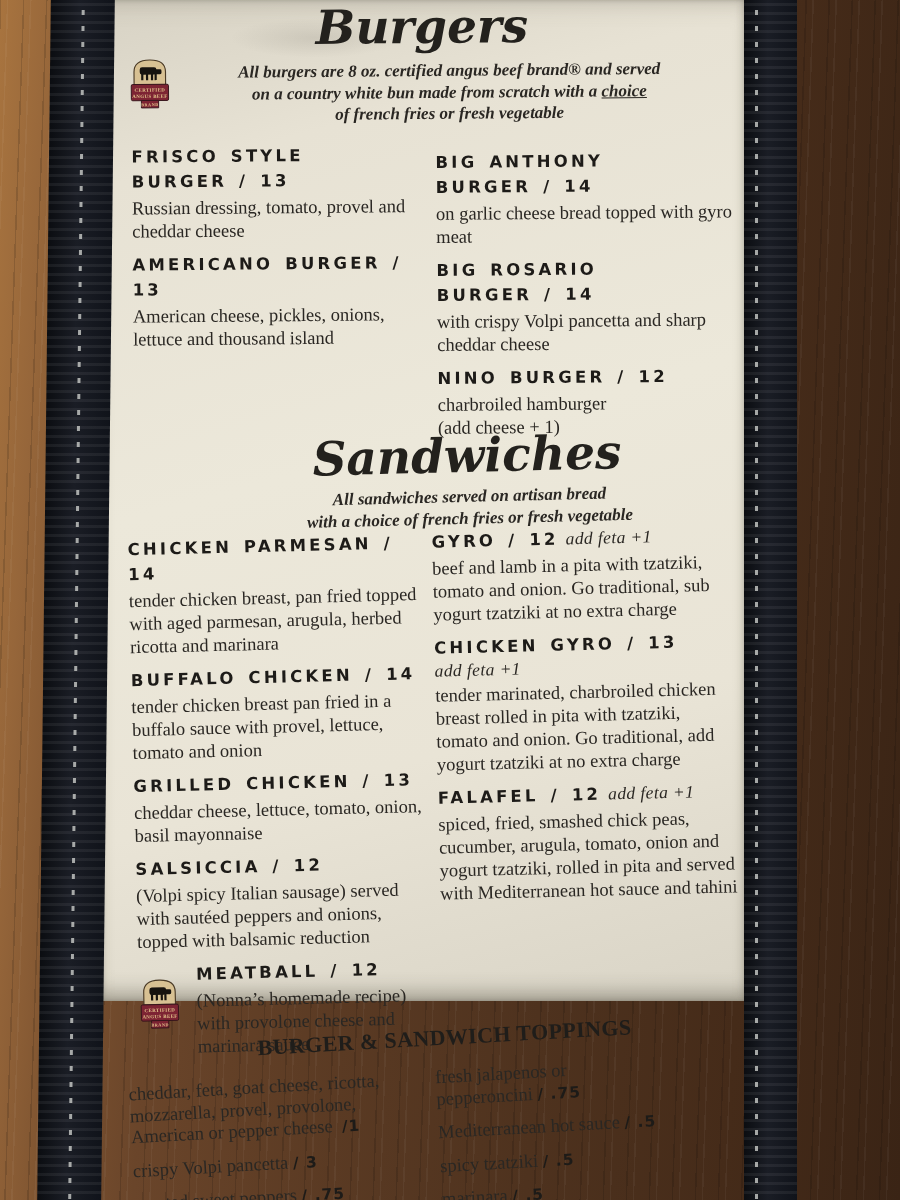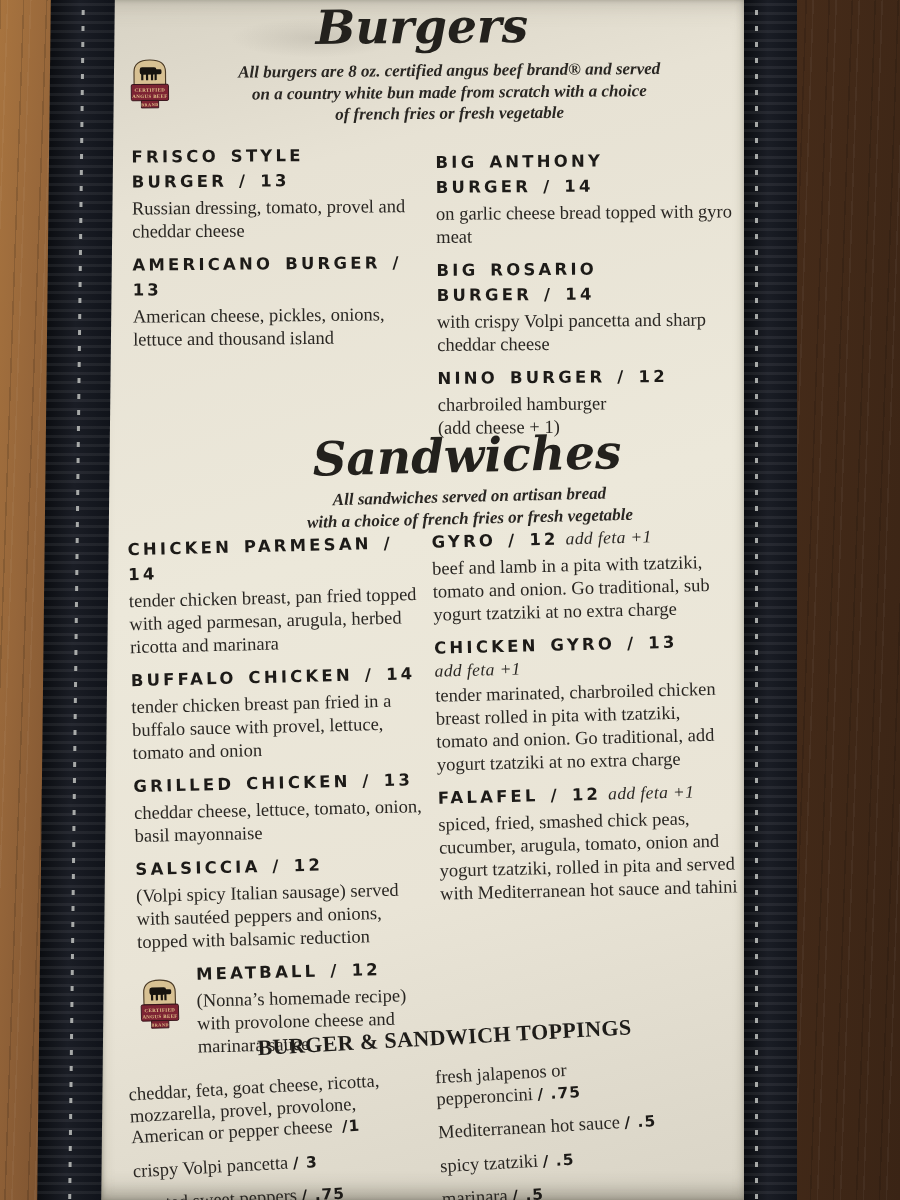--- a/index.html
+++ b/index.html
@@ -7,21 +7,21 @@
     width:900px;height:1200px;overflow:hidden;position:relative;
     background:linear-gradient(94deg,#a8743f 0%,#96663a 6%,#7d5330 13%,#6a452a 22%,#5a3a23 42%,#4e321e 62%,#452b19 82%,#3a2415 100%);
     font-family:"Liberation Serif",serif;
   }
   .grain{position:absolute;inset:0;pointer-events:none;
     background:repeating-linear-gradient(92deg,rgba(0,0,0,.16) 0 1.5px,rgba(0,0,0,0) 1.5px 7px,rgba(255,255,255,.05) 7px 8.5px,rgba(0,0,0,0) 8.5px 23px);
     opacity:.85;}
   .scene{position:absolute;inset:0;}
 
   
-  .paper{position:absolute;left:100px;top:0;width:647px;height:1200px;
+  .paper{position:absolute;left:100px;top:0;width:647px;height:1001px;
     background:linear-gradient(165deg,#d7d2c4 0%,#e7e2d4 16%,#ece8da 45%,#e9e4d6 72%,#d9d4c6 100%);
     box-shadow:inset 4px 0 5px -2px rgba(110,105,90,.55),
                inset -5px 0 7px -3px rgba(90,85,70,.5),
                inset 0 -16px 20px -9px rgba(75,70,58,.45),
                inset 0 12px 22px -10px rgba(120,115,100,.35);}
   .smudge{position:absolute;left:130px;top:18px;width:170px;height:40px;border-radius:50%;
     background:radial-gradient(ellipse at center,rgba(120,115,105,.18),rgba(120,115,105,0) 70%);}
 
   
   .leather{position:absolute;top:-6px;bottom:-6px;background:linear-gradient(to right,#0b0d11,#1a1d25 45%,#10131a);}
@@ -35,21 +35,21 @@
 
   
   .sec{position:absolute;left:0;right:0;}
   .sec-burgers{top:0;height:430px;transform:rotate(-0.5deg);}
   .sec-sandwiches{top:430px;height:590px;transform:rotate(-1.4deg);}
   .sec-toppings{top:1020px;height:180px;transform:rotate(-3.2deg);}
 
   .script-title{position:absolute;left:0;right:0;text-align:center;
     font:italic 700 47px/1.05 "DejaVu Serif",serif;color:#23211d;letter-spacing:0px;}
   .intro{position:absolute;text-align:center;font:italic 700 17px/21.5px "Liberation Serif",serif;color:#2a2723;}
-  .u{}
+  .u{text-decoration:underline;}
 
   .col{position:absolute;}
   .item{margin-bottom:9px;}
   .item-name{font-family:"DejaVu Sans",sans-serif;font-weight:700;font-size:16.5px;
     letter-spacing:3.2px;word-spacing:3px;line-height:25px;color:#1d1b18;}
   .nl{display:block;white-space:nowrap;}
   .item-desc{font-size:18.5px;line-height:23px;color:#2a2723;margin-top:3px;}
   .feta{font:italic 400 17.5px/25px "Liberation Serif",serif;letter-spacing:.4px;word-spacing:0;
     color:#2a2723;margin-left:7px;}
   .feta-line{display:block;white-space:nowrap;margin-left:0;line-height:21px;}

